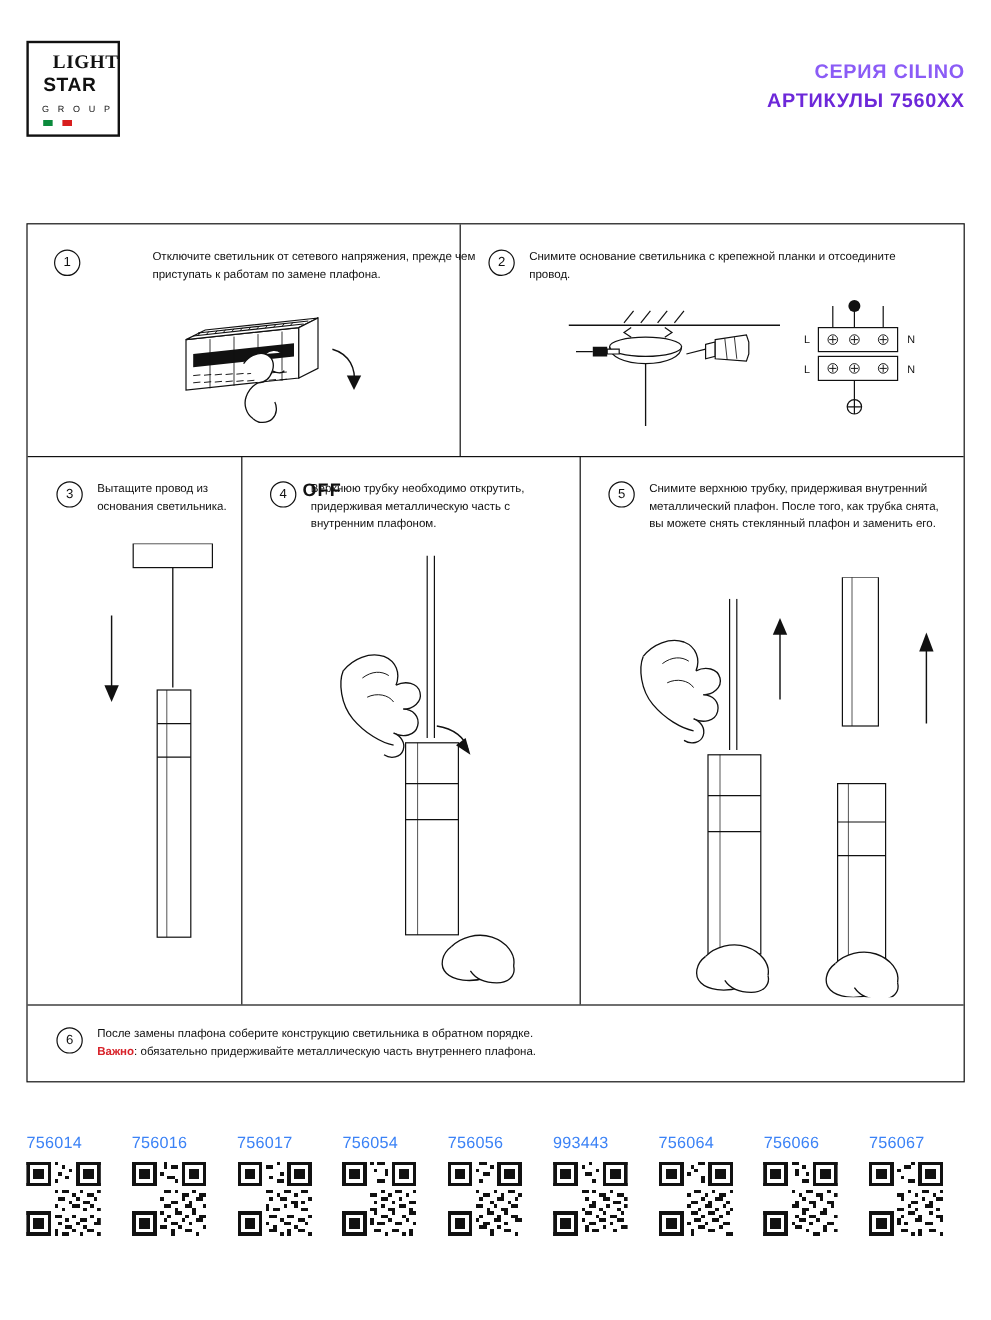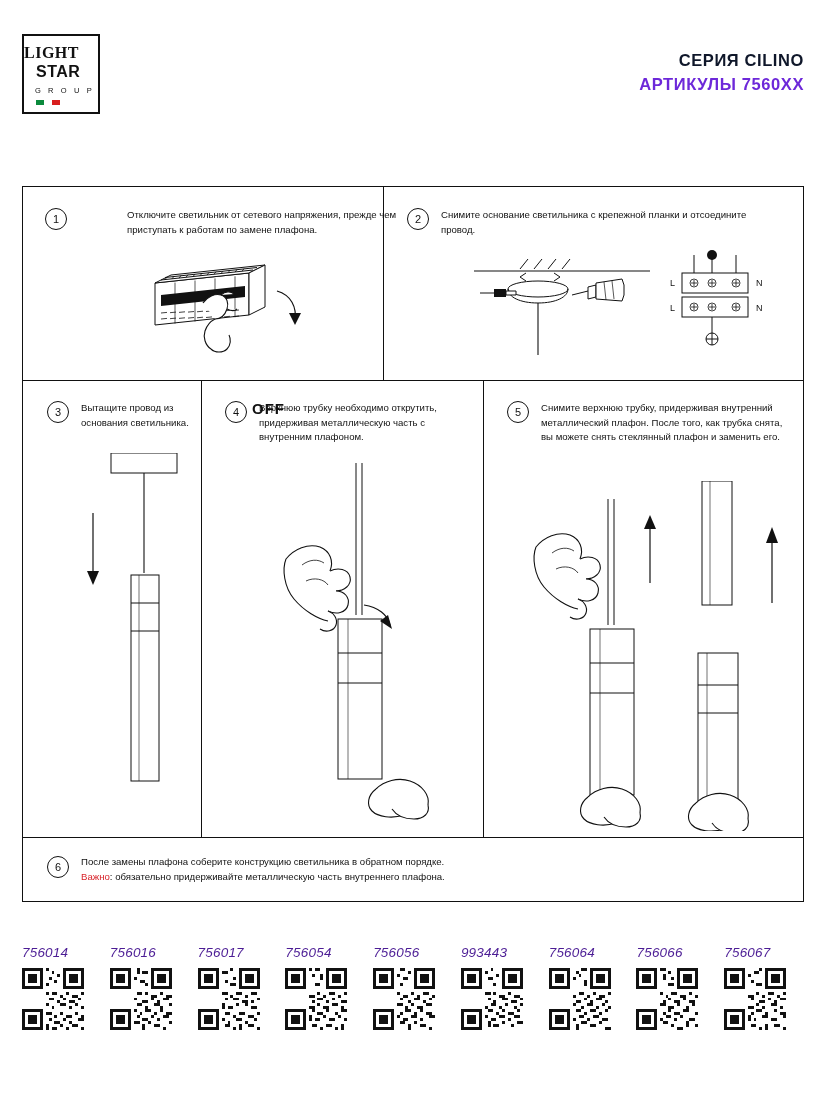--- a/index.html
+++ b/index.html
@@ -24,39 +24,39 @@
     position: absolute;
     left: 22px; top: 34px;
     width: 782px; height: 86px;
   }
   .logo-box {
     position: absolute;
     left: 0; top: 0;
     width: 78px; height: 80px;
     border: 2px solid #111;
   }
-  .logo-line1 { position: absolute; left: 0; top: 8px; font-family: "Liberation Serif", serif; font-weight: bold; font-size: 16px; color:#111; letter-spacing:0.5px;}
+  .logo-line1 { position: absolute; left: 20px; top: 8px; font-family: "Liberation Serif", serif; font-weight: bold; font-size: 16px; color:#111; letter-spacing:0.5px;}
   .logo-line2 { position: absolute; left: 12px; top: 27px; font-family: Liberation Sans, sans-serif; font-weight: bold; font-size: 16px; color:#111; letter-spacing:0.5px;}
   .logo-line3 { position: absolute; left: 11px; top: 50px; font-family: "Liberation Sans", sans-serif; font-size: 7.5px; color:#111; letter-spacing:2.6px;}
   .logo-flag { position: absolute; left: 12px; top: 64px; width: 24px; height: 5px; display: flex; }
   .logo-flag i { display:block; width: 8px; height: 5px; }
   .logo-flag .f1 { background: #0b8a3c; }
   .logo-flag .f2 { background: #ffffff; }
   .logo-flag .f3 { background: #d81e1e; }
 
   .header-right {
     position: absolute;
     right: 0; top: 14px;
     text-align: right;
   }
   .series-line {
     font-size: 16.5px;
     font-weight: bold;
     letter-spacing: 0.6px;
-    color: #0f172a;
+    color: #8b5cf6;
     line-height: 24px;
   }
   .article-line {
     font-size: 16.5px;
     font-weight: bold;
     letter-spacing: 0.6px;
     color: #6d28d9;
     line-height: 24px;
   }
 
@@ -91,40 +91,39 @@
     text-align: center;
     color: #111;
     background: #fff;
   }
   .step-text {
     position: absolute;
     font-size: 9.6px;
     line-height: 14.6px;
     color: #111;
   }
-  .step-text .warn { color: #d8232a; font-weight: normal; margin-top: 44px; }
+  .step-text .warn { color: #d8232a; font-weight: bold; margin-top: 44px; }
 
   svg { display: block; }
   .art { position: absolute; }
 
   
   .qr-row {
     position: absolute;
     left: 22px; top: 945px;
     width: 790px;
     display: flex;
     gap: 0;
   }
   .qr-item { width: 87.8px; }
   .qr-code-label {
     font-size: 13.5px;
-    color: #4c1d95;
+    color: #3b82f6;
     margin-bottom: 8px;
     letter-spacing: 0.2px;
-    font-style: italic;
   }
   .qr-canvas {
     width: 62px; height: 62px;
     display: block;
   }
 </style>
 </head>
 <body>
 
 <div class="page">

